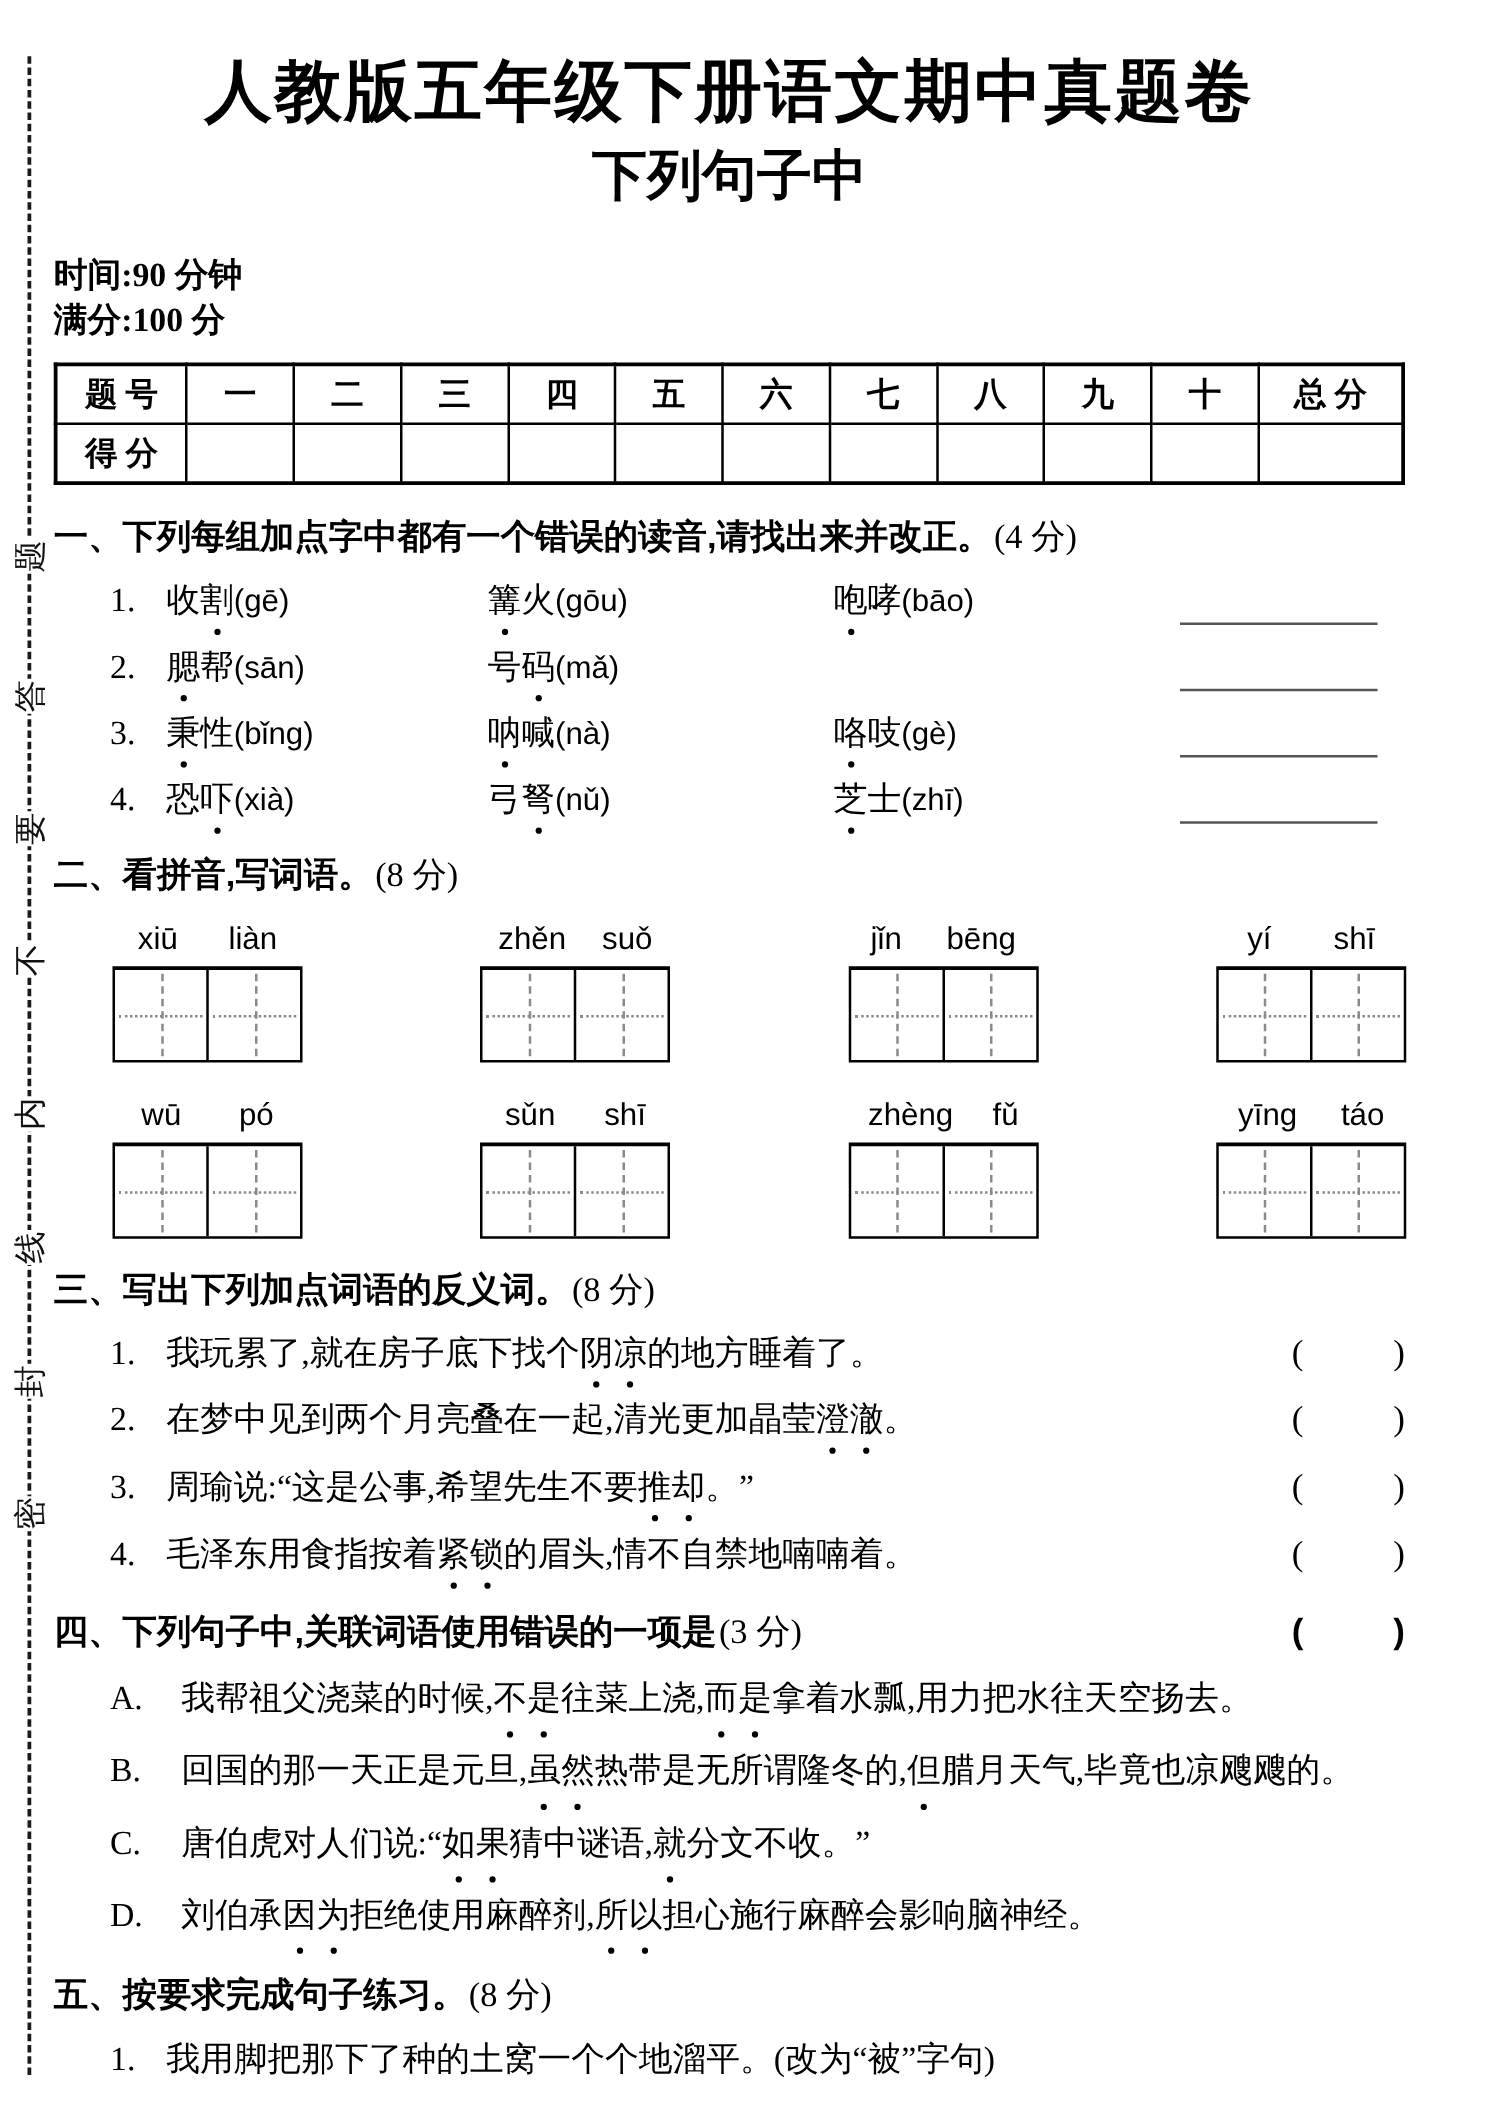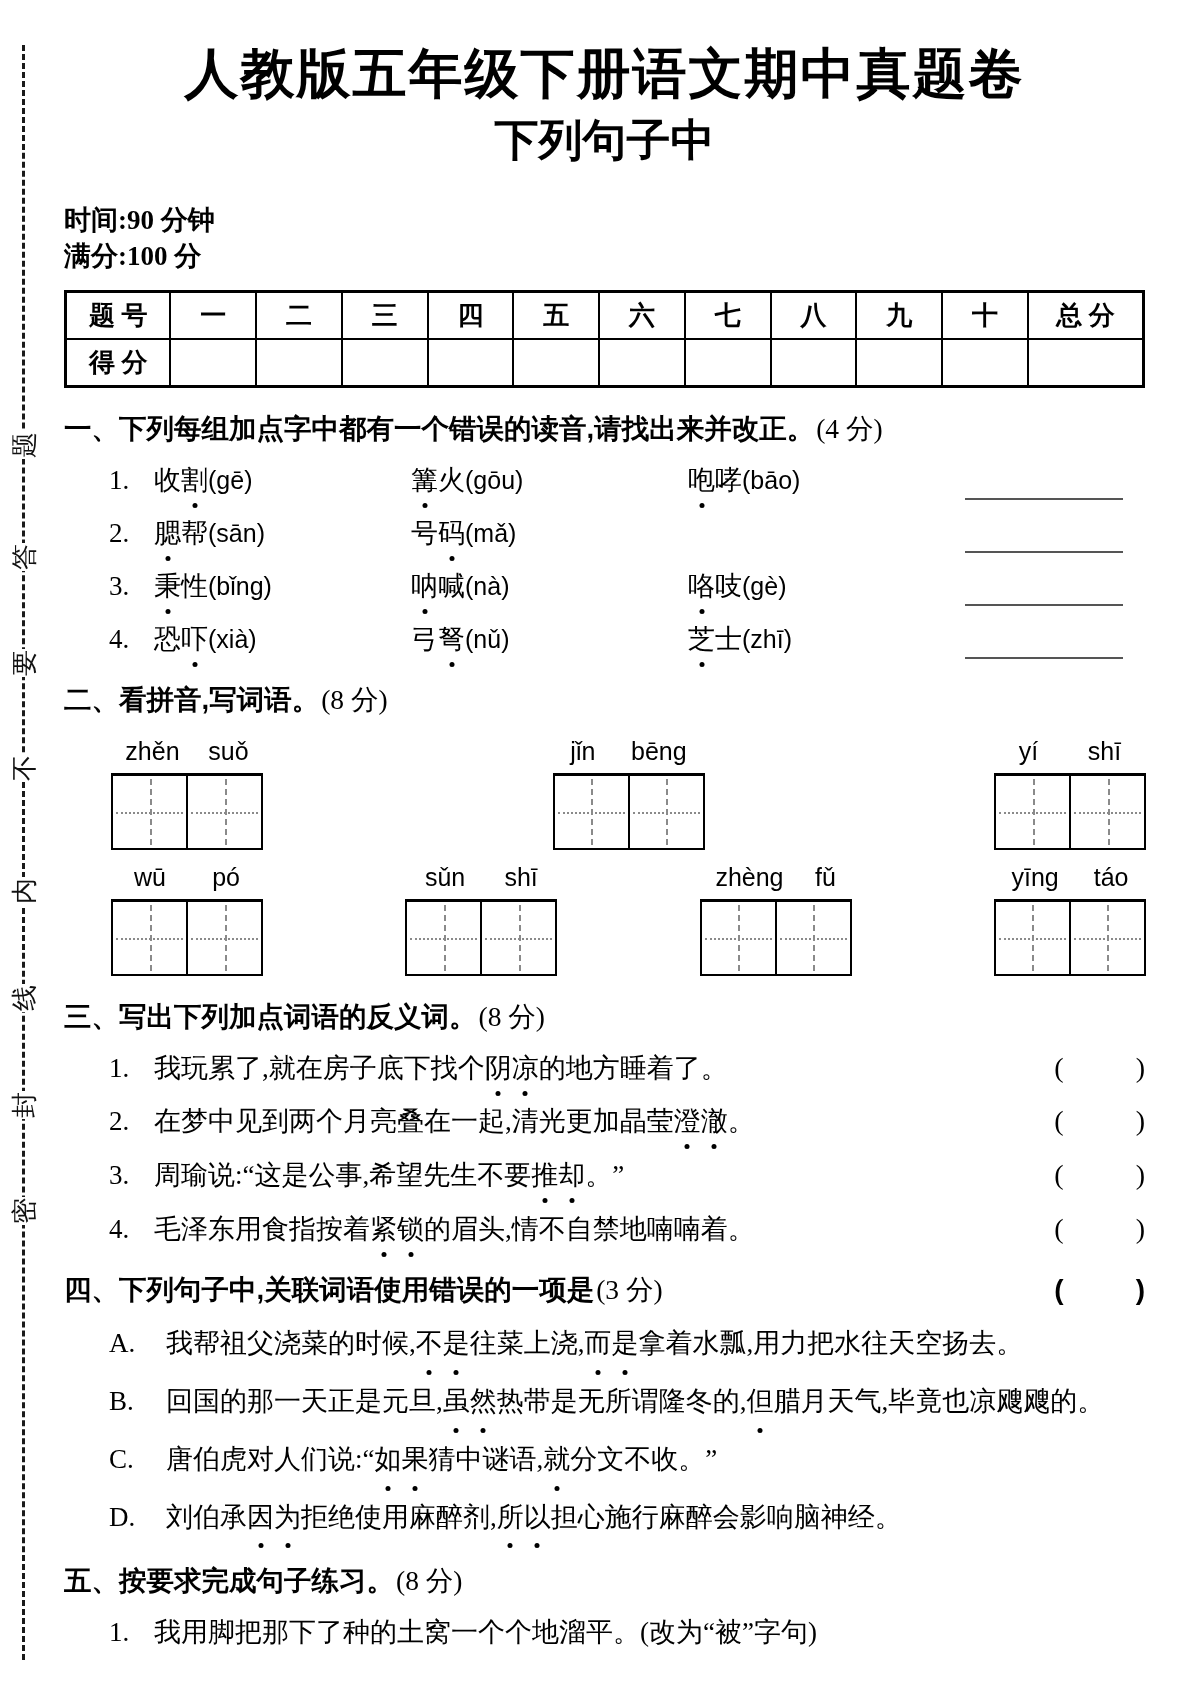--- a/index.html
+++ b/index.html
@@ -4,21 +4,21 @@
 <style>
   html,body{margin:0;padding:0;background:#fff;}
   .page{position:relative;width:1191px;height:1684px;background:#fff;color:#000;
         font-family:"Liberation Serif","DejaVu Serif",serif;overflow:hidden;}
   
   .seal{position:absolute;left:8px;top:45px;height:1615px;width:32px;}
   .seal .line{position:absolute;left:14px;top:0;bottom:0;border-left:3px dashed #1a1a1a;}
   .seal-char{position:absolute;left:16px;transform:translate(-50%,-50%) rotate(-90deg);
              background:#fff;font-size:26px;padding:5px 1px;color:#111;}
   
-  .content{position:absolute;left:64px;top:0;width:1081px;padding-top:44px;}
+  .content{position:absolute;left:43px;top:0;width:1081px;padding-top:44px;}
   .title{font-family:"Liberation Sans","DejaVu Sans",sans-serif;font-weight:900;
          font-size:54px;text-align:center;letter-spacing:2px;line-height:1.1;}
   .subtitle{font-weight:700;font-size:44px;text-align:center;margin-top:14px;line-height:1.1;}
   .meta-row{display:flex;justify-content:space-between;font-size:27px;font-weight:700;
             margin-top:36px;padding-right:30px;flex-direction:column;}
   
   .score-table{width:100%;border-collapse:collapse;margin-top:16px;table-layout:fixed;
                border:3px solid #000;}
   .score-table td{border:2px solid #000;height:45px;text-align:center;
                   font-size:26px;font-weight:700;padding:0;}
@@ -42,21 +42,21 @@
           line-height:1.45;}
   .s1-item{flex:none;}
   .s1-item.w1{width:257px;}
   .s1-item.w2{width:277px;}
   .s1-pinyin{font-family:"Liberation Sans","DejaVu Sans",sans-serif;font-size:25px;margin-top:20px;}
   .s1-blank{flex:none;margin-left:auto;margin-right:22px;width:158px;
             border-bottom:2.5px solid #555;align-self:flex-end;height:30px;}
   
   .s2-row{display:flex;justify-content:space-between;width:1035px;margin-left:47px;}
   .s2-row.first{margin-top:18px;}
-  .s2-row.second{margin-top:13px;}
+  .s2-row.second{margin-top:28px;}
   .s2-group{width:152px;}
   .s2-pinyin{display:flex;justify-content:space-around;font-family:"Liberation Sans","DejaVu Sans",sans-serif;
              font-size:25px;margin-bottom:7px;}
   .tzg{display:flex;height:72px;border:2.5px solid #000;border-top-width:3.5px;}
   .tzg .cell{flex:1;position:relative;}
   .tzg .cell + .cell{border-left:2px solid #000;}
   .tzg .cell::before{content:"";position:absolute;left:50%;top:3px;bottom:3px;
                      border-left:2px dashed #8a8a8a;}
   .tzg .cell::after{content:"";position:absolute;top:50%;left:3px;right:3px;
                     border-top:2px dotted #8a8a8a;}
@@ -163,20 +163,30 @@
       </div>
 
     <div class="sec-heading">
       <span>二、看拼音,写词语。</span>
         <span class="h-points">(8 分)</span>
     </div>
     <div id="s2-rows">
         <div class="s2-row first">
           <div class="s2-group">
             <div class="s2-pinyin">
+              <span>xiū</span>
+              <span>liàn</span>
+            </div>
+            <div class="tzg">
+              <div class="cell"></div>
+              <div class="cell"></div>
+            </div>
+          </div>
+          <div class="s2-group">
+            <div class="s2-pinyin">
               <span>zhěn</span>
               <span>suǒ</span>
             </div>
             <div class="tzg">
               <div class="cell"></div>
               <div class="cell"></div>
             </div>
           </div>
           <div class="s2-group">
             <div class="s2-pinyin">

